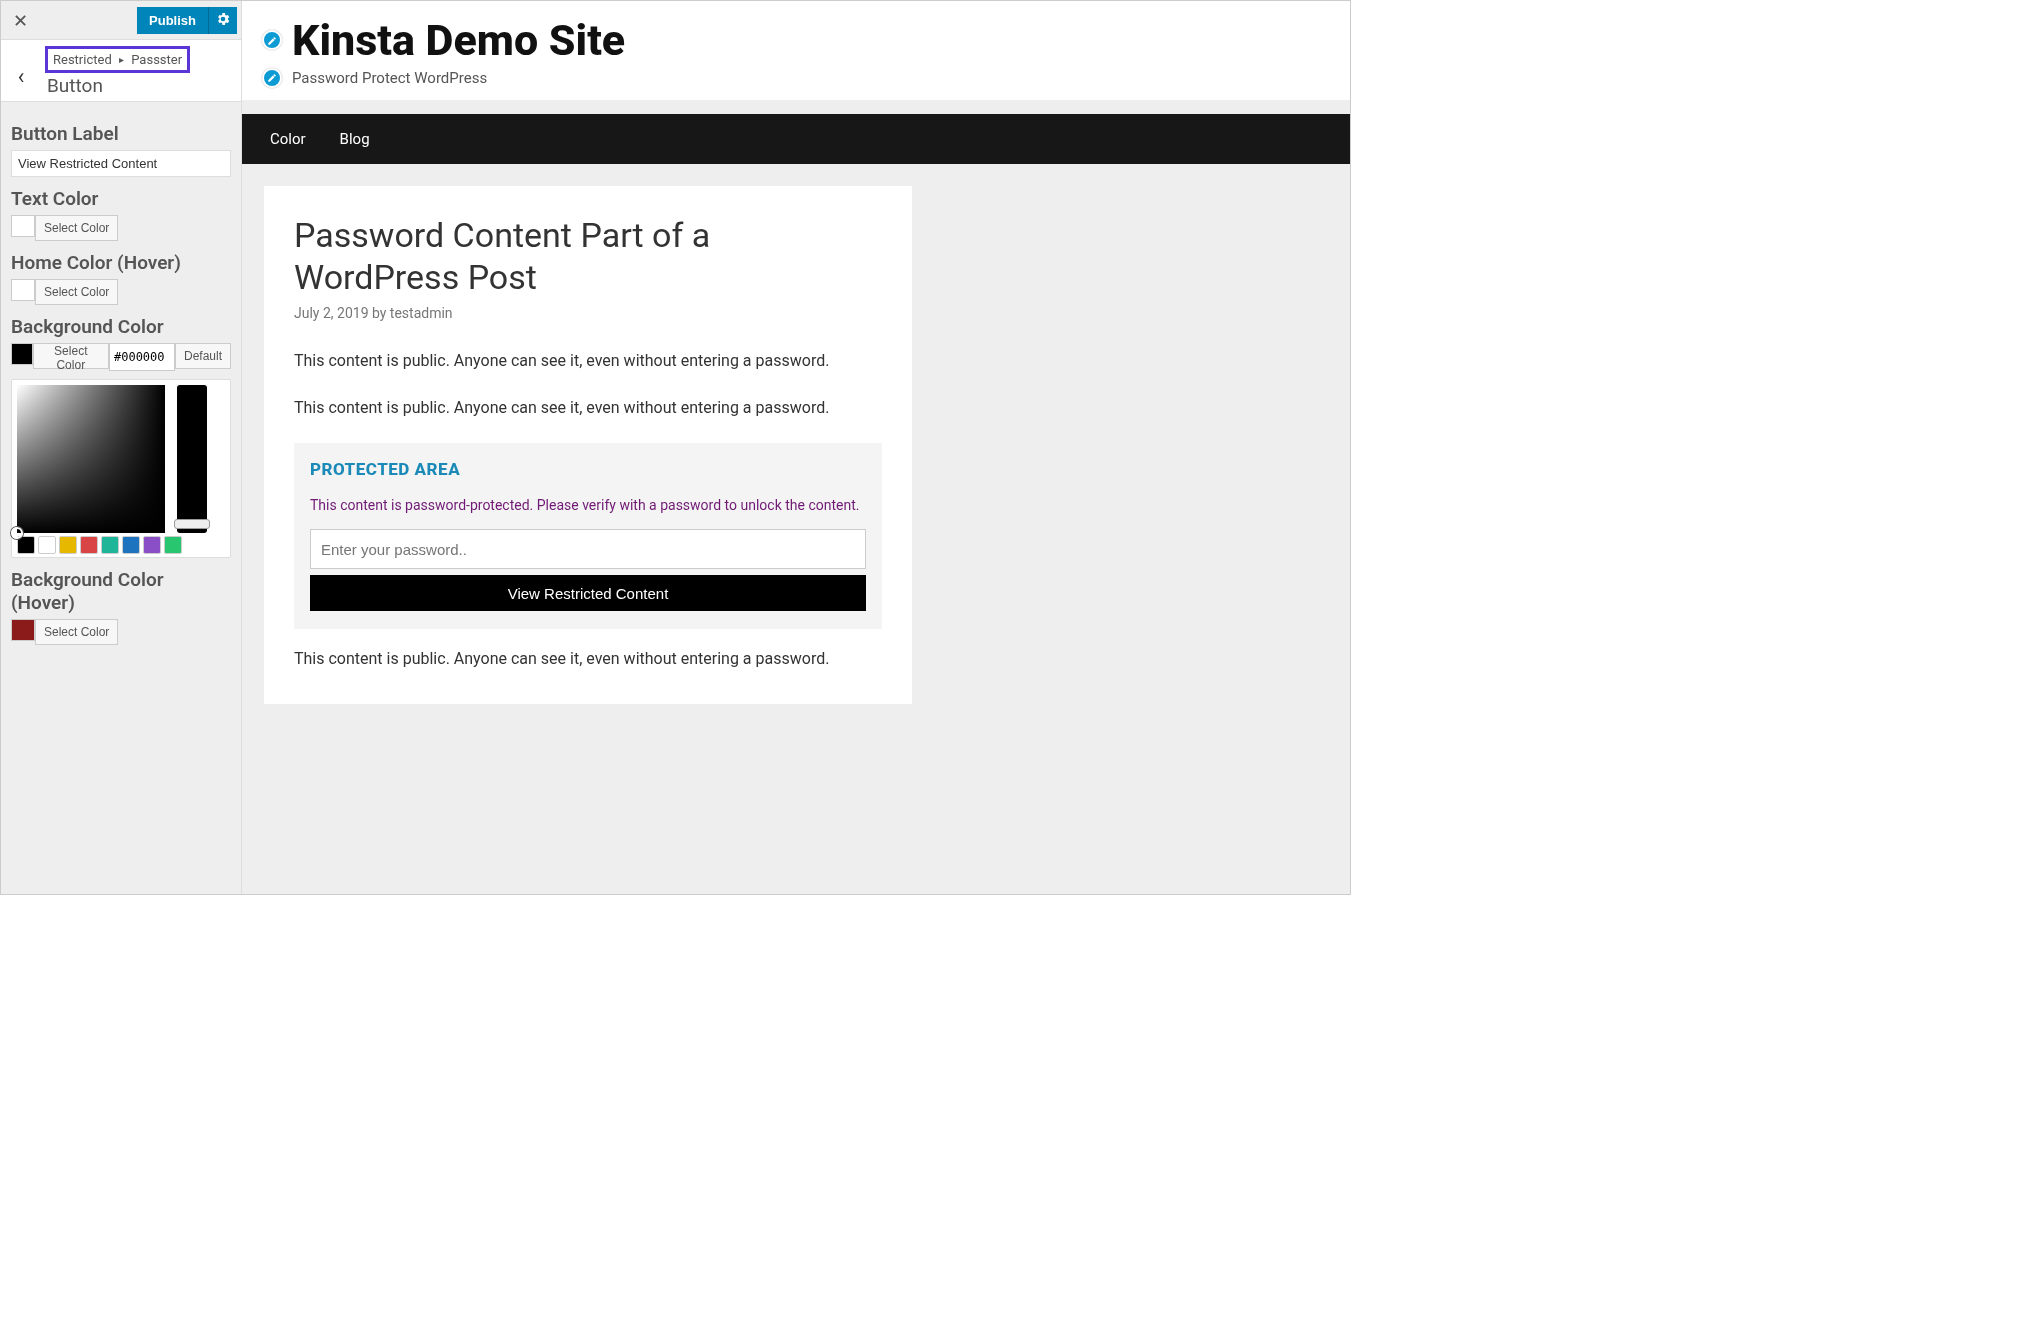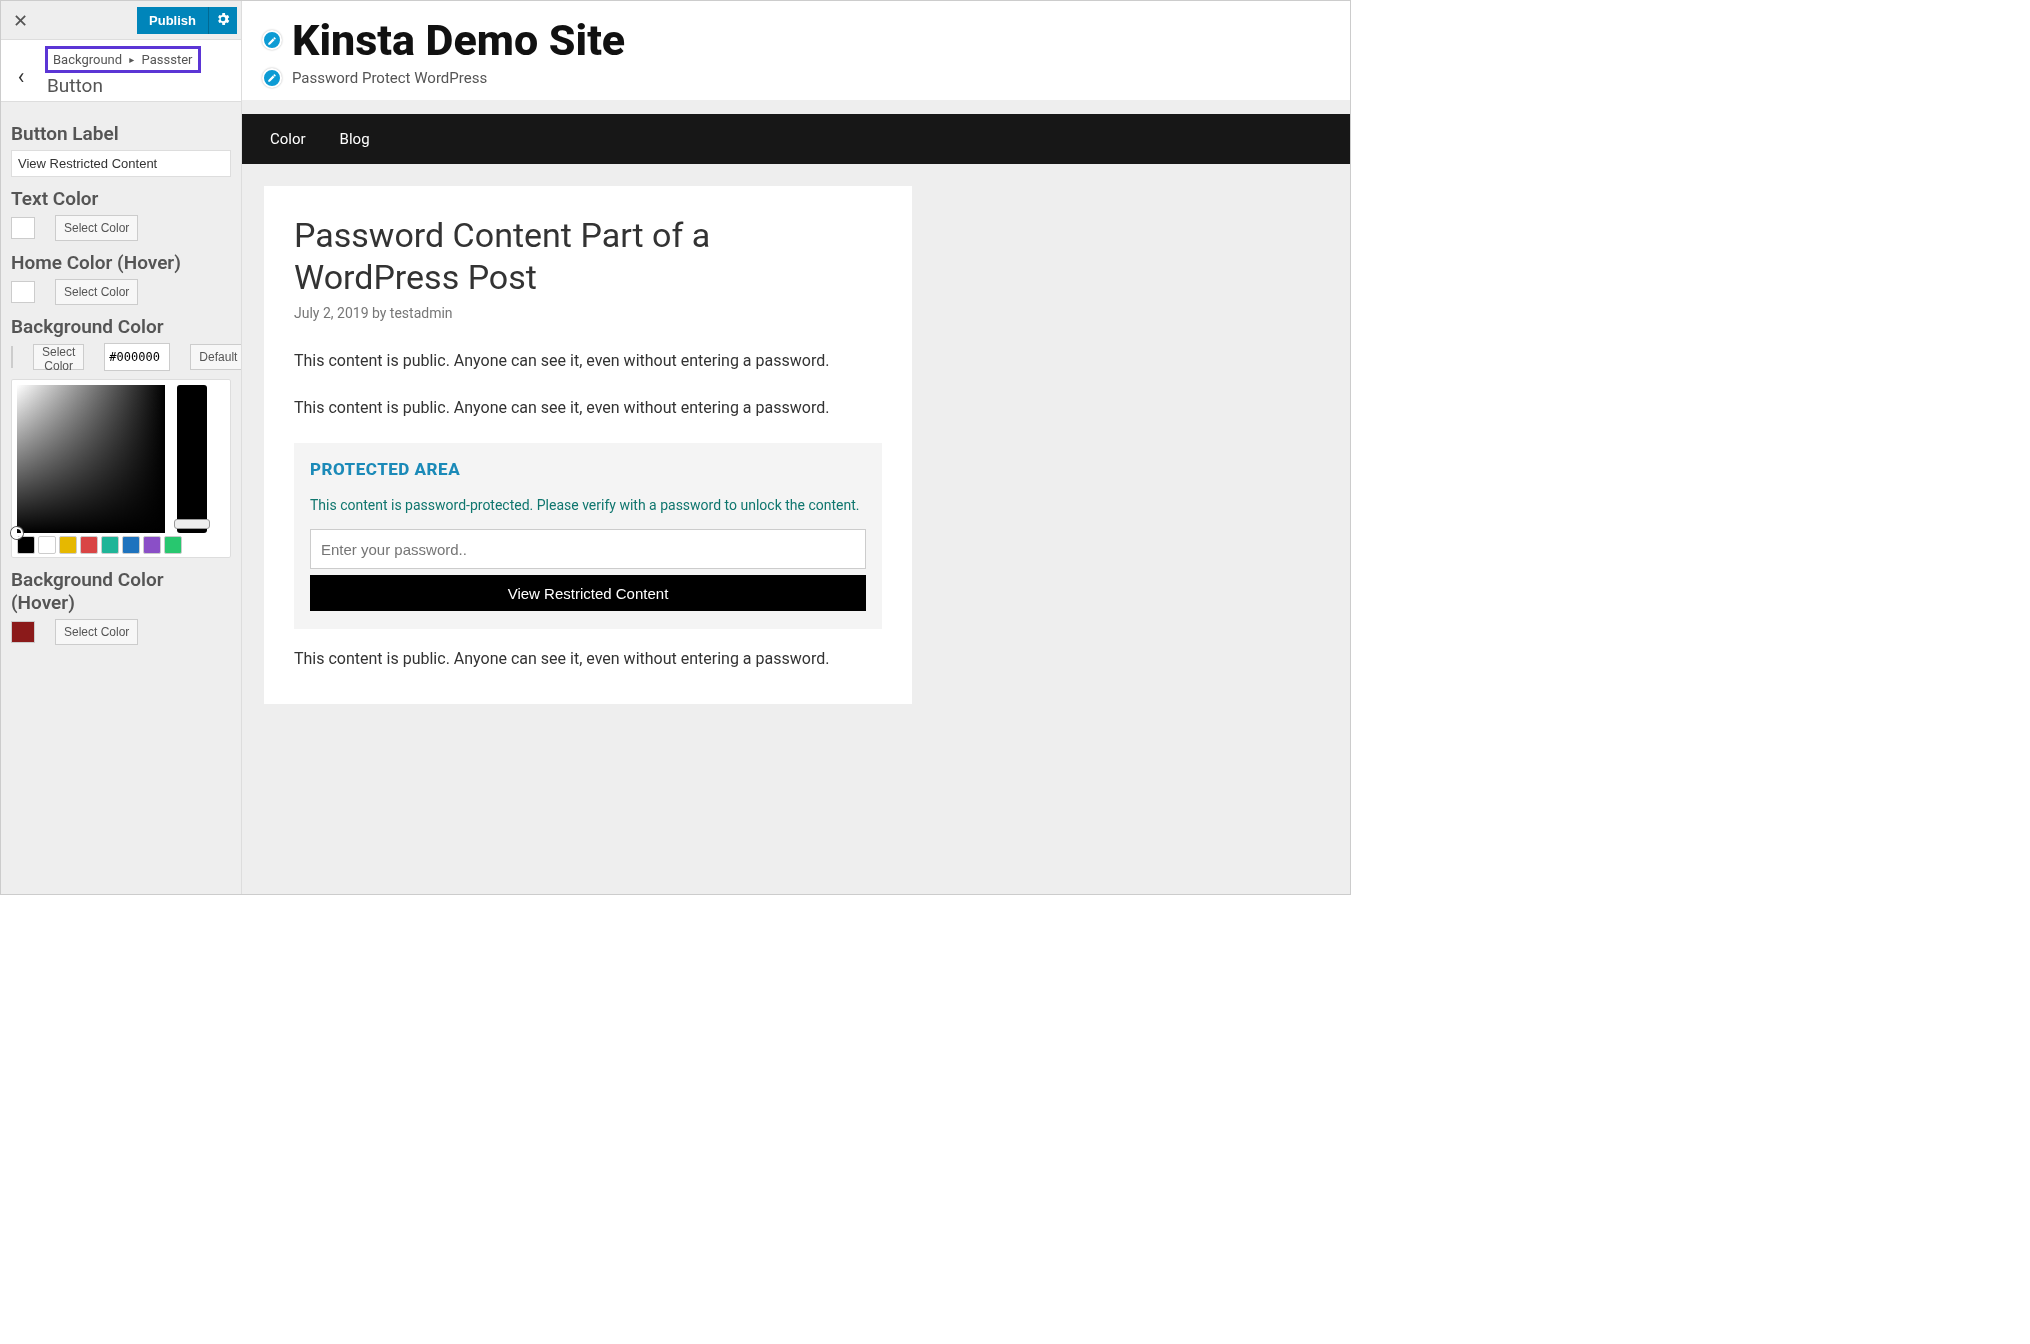--- a/index.html
+++ b/index.html
@@ -16,21 +16,21 @@
   .sb-crumb{display:flex;align-items:flex-start;background:#fff;border-bottom:1px solid #ddd;padding:0}
   .back-chev{width:40px;height:55px;display:flex;align-items:center;justify-content:center;font-size:22px;color:#333;cursor:pointer;padding-top:18px}
   .crumb-box{margin-top:4px;margin-right:8px;padding:4px 6px}
   .crumb-hl{outline:3px solid #5b35d5;outline-offset:-1px;display:inline-block;padding:4px 6px}
   .crumb-line{font-size:13px;color:#555}
   .crumb-sep{margin:0 4px;font-size:10px;vertical-align:1px}
   .crumb-title{font-size:19px;color:#555;margin-top:3px;font-weight:400}
   .controls{padding:10px 10px;overflow:auto;flex:1}
   .ctl-label{font-weight:600;font-size:19px;color:#555;margin:10px 0 5px}
   .ctl-input{width:100%;height:27px;border:1px solid #ddd;background:#fff;padding:0 6px;font-size:13px;color:#333}
-  .color-row{display:flex;gap:20px;align-items:center}
+  .color-row{display:flex;gap:0;}
   .swatch{width:24px;height:22px;border:1px solid #ccc;background:#fff}
   .swatch.black{background:#000}
   .swatch.darkred{background:#8b1a1a}
   .sel-btn{height:26px;border:1px solid #ccc;background:#f7f7f7;font-size:12px;padding:0 8px;color:#555;cursor:pointer}
   .hex-input{height:28px;width:66px;border:1px solid #ccc;font-family:monospace;font-size:12px;padding:0 4px}
   .picker{margin-top:8px;border:1px solid #ddd;background:#fff;padding:5px 5px 3px;border-radius:2px}
   .picker-top{display:flex;gap:12px}
   .sv-box{position:relative;width:148px;height:148px;background:linear-gradient(to top,#000,rgba(0,0,0,0)),linear-gradient(to right,#fff,#000)}
   .sv-cursor{position:absolute;left:-6px;bottom:-6px;width:12px;height:12px;border:2px solid #fff;border-radius:50%;box-shadow:0 0 0 1px #555}
   .hue-bar{width:30px;height:148px;background:#000;position:relative;border-radius:3px}
@@ -47,21 +47,21 @@
   .tagline{font-size:15px;color:#555;vertical-align:middle}
   .navbar{background:#171717;padding:0 28px;display:flex;gap:34px;margin-top:14px}
   .nav-item{color:#fff;font-size:15px;padding:16px 0;cursor:pointer}
   .content-wrap{padding:22px 22px 0}
   .content{background:#fff;max-width:648px;padding:28px 30px 10px}
   .post-title{font-size:34px;color:#333;font-weight:400;margin:0 0 6px;line-height:1.25}
   .meta{color:#777;font-size:14px;margin-bottom:28px}
   .para{font-size:16px;color:#333;margin:0 0 24px;line-height:1.45}
   .protected{background:#f4f4f4;padding:16px 16px 18px;margin:8px 0 18px}
   .prot-h{color:#1b8ab8;font-weight:800;font-size:17px;letter-spacing:.5px;margin:0 0 8px}
-  .prot-text{font-size:14px;color:#0f766e;margin:18px 0 16px}
+  .prot-text{font-size:14px;color:#701a75;margin:18px 0 16px}
   .pw-input{width:100%;height:40px;border:1px solid #ccc;background:#fff;padding:0 10px;font-size:15px;color:#888;margin-bottom:6px}
   .pw-btn{width:100%;height:36px;background:#000;color:#fff;border:none;font-size:15px;font-weight:500;cursor:pointer}
 </style>
 </head>
 <body>
 
 <div class="app">
 
   <aside class="sidebar">
     <div class="sb-top">
@@ -77,21 +77,21 @@
       </button>
     </div>
 
     <div class="sb-crumb">
       <div class="back-chev">
         <span>‹</span>
       </div>
       <div class="crumb-box">
         <span class="crumb-hl">
           <span class="crumb-line">
-            <span>Background</span>
+            <span>Restricted</span>
             <span class="crumb-sep">▸</span>
             <span>Passster</span>
           </span>
         </span>
         <div class="crumb-title">Button</div>
       </div>
     </div>
 
     <div class="controls">
 

